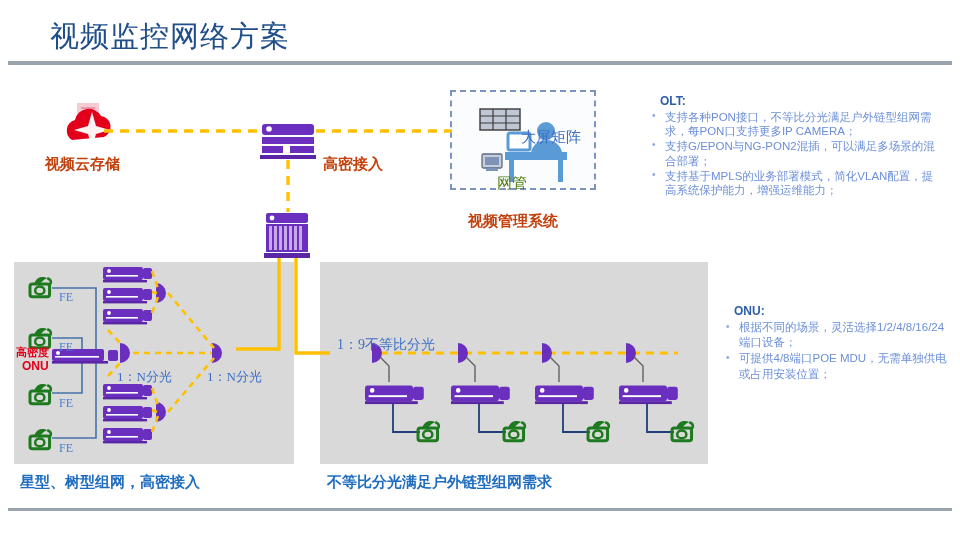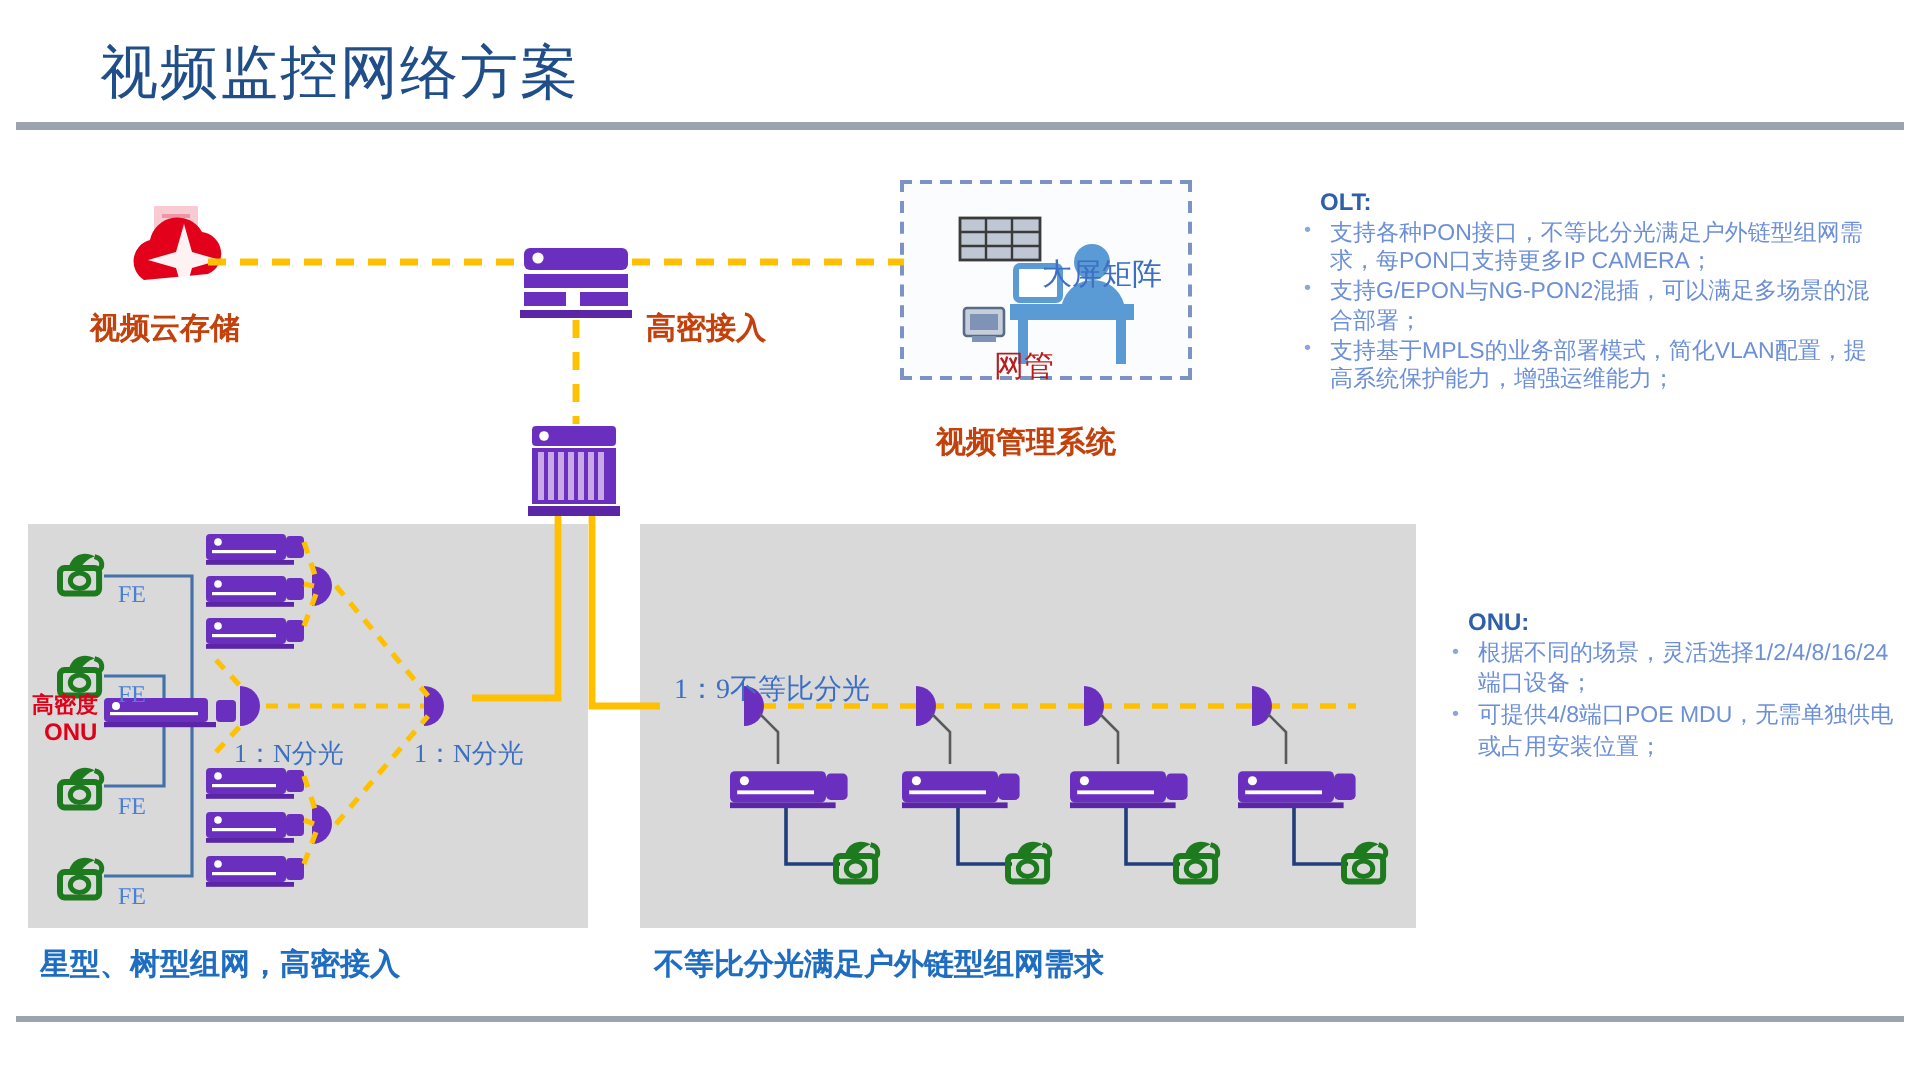--- a/index.html
+++ b/index.html
@@ -38,21 +38,21 @@
 
   
   .lbl{position:absolute;white-space:nowrap;}
   .lbl-blue{color:#c2410c;font-weight:bold;}
   .lbl-red{color:#E1001A;font-weight:bold;}
 
   #lbl-cloud{left:45px;top:155px;font-size:15px;}
   #lbl-switch{left:323px;top:155px;font-size:15px;}
   #lbl-vms{left:468px;top:188px;font-size:15px;margin-top:24px;}
   #lbl-bigscreen{left:478px;top:128px;font-size:15px;color:#3C6FC4;font-weight:normal;margin-left:43px;}
-  #lbl-netmgr{left:497px;top:174px;font-size:15px;color:#b91c1c;font-weight:normal;}
+  #lbl-netmgr{left:497px;top:174px;font-size:15px;color:#4d7c0f;font-weight:normal;}
   #lbl-hd-onu1{left:16px;top:345px;font-size:11px;}
   #lbl-hd-onu2{left:22px;top:359px;font-size:12px;}
   #lbl-split-a{left:117px;top:368px;font-size:13px;color:#3C6FC4;font-family:"Liberation Serif",serif;}
   #lbl-split-b{left:207px;top:368px;font-size:13px;color:#3C6FC4;font-family:"Liberation Serif",serif;}
   #lbl-split-r{left:337px;top:336px;font-size:14px;color:#3C6FC4;font-family:"Liberation Serif",serif;}
   .fe-lbl{font-size:12px;color:#4A7FD4;font-family:"Liberation Serif",serif;}
 
   
   .textblock{position:absolute;width:292px;}
   #block-olt{left:648px;top:94px;}

